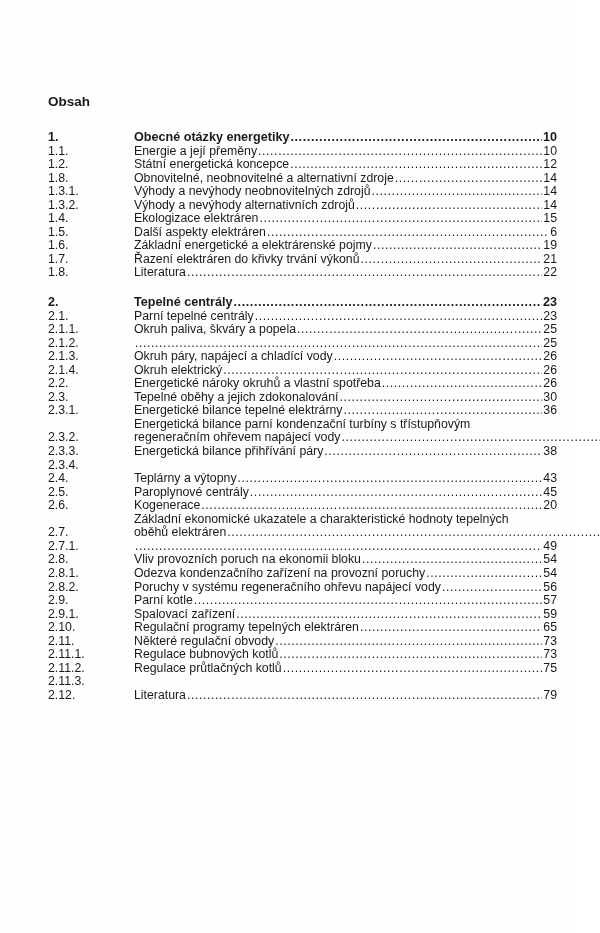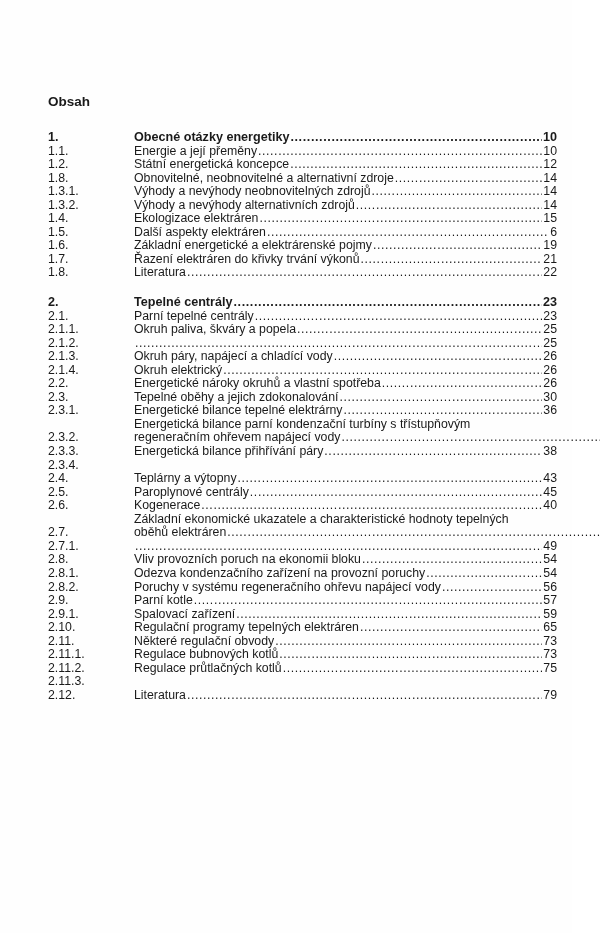--- a/index.html
+++ b/index.html
@@ -227,21 +227,21 @@
             <span class="title">Paroplynové centrály</span>
             <span class="dots"></span>
             <span class="page-no">45</span>
           </div>
         </div>
         <div class="entry">
           <span class="num">2.6.</span>
           <div class="body">
             <span class="title">Kogenerace</span>
             <span class="dots"></span>
-            <span class="page-no">40</span>
+            <span class="page-no">20</span>
           </div>
         </div>
         <div class="entry">
           <span class="num">2.7.</span>
           <div class="body">
             <div class="title-wrap">
               <span class="line1">Základní ekonomické ukazatele a charakteristické hodnoty tepelných</span>
               <div class="line2row">
                 <span class="title">oběhů elektráren</span>
                 <span class="dots"></span>

